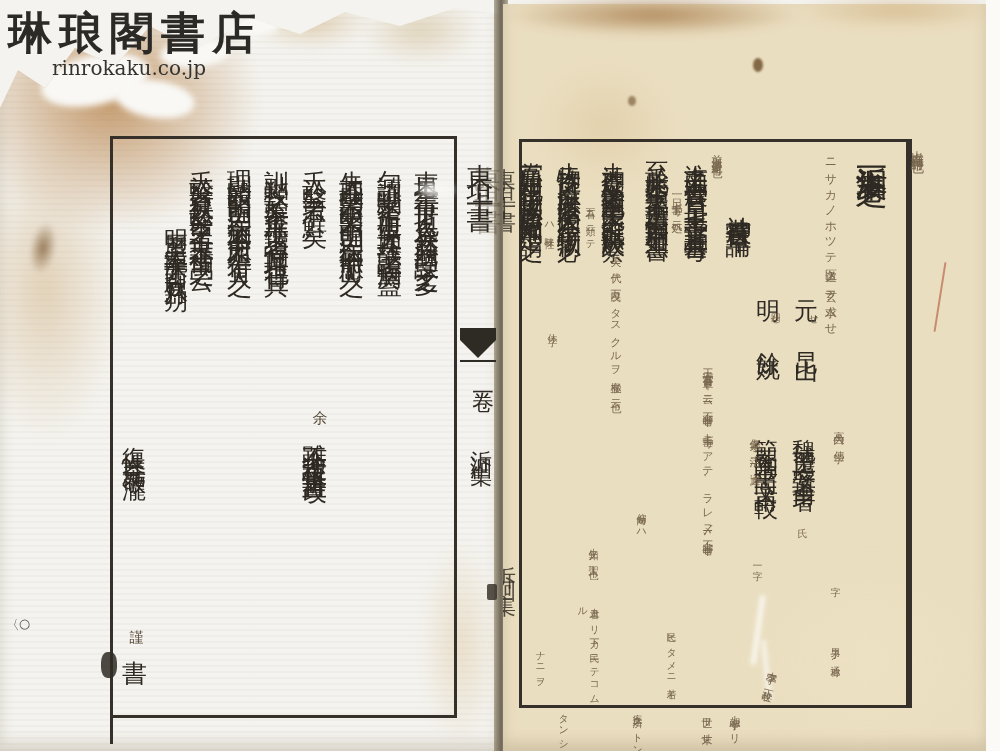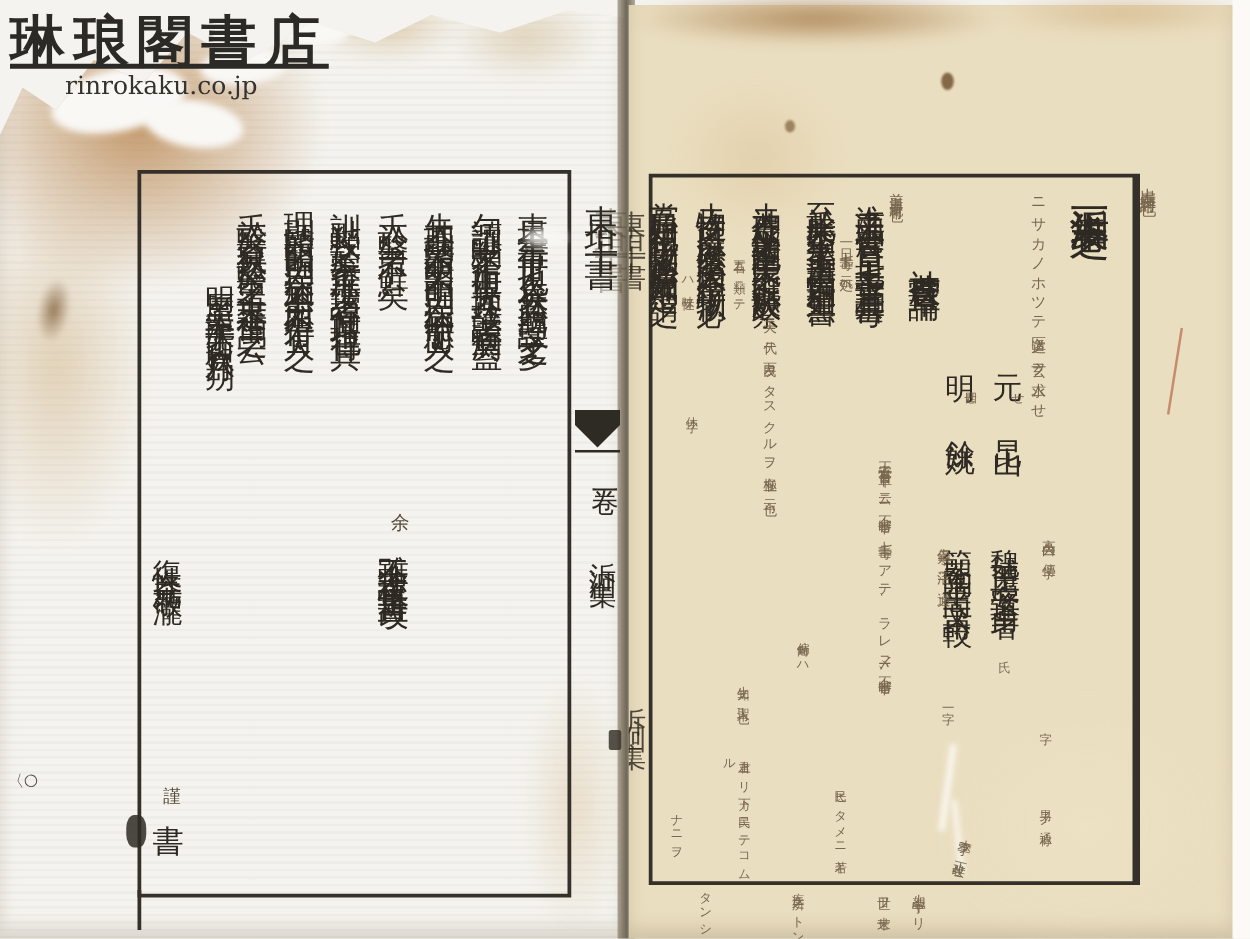--- a/index.html
+++ b/index.html
@@ -142,14 +142,14 @@
 <div class="g gw" style="left:576px;top:600px;height:105px;font-size:10px;line-height:12px;">上君ヨリ下カ民ニテコムル</div>
 <div class="g" style="left:583px;top:200px;font-size:10px;">五石ニ類ニテ</div>
 <div class="g" style="left:542px;top:215px;font-size:10px;">ハ味性ヲ</div>
 <div class="g" style="left:545px;top:326px;font-size:10px;">休字</div>
 <div class="g" style="left:533px;top:644px;font-size:10px;">ナニヲ</div>
 <div class="g" style="left:726px;top:706px;">上恕字ヤリ</div>
 <div class="g" style="left:698px;top:708px;">世ヲ末せ</div>
 <div class="g" style="left:630px;top:706px;font-size:10px;">疾之所ニトンマ</div>
 <div class="g" style="left:556px;top:706px;font-size:10px;">タンシ稀</div>
 
-<div class="abs wm-shop" style="left:8px;top:4px;text-decoration:underline;">琳琅閣書店</div>
+<div class="abs wm-shop" style="left:8px;top:4px;">琳琅閣書店</div>
 <div class="abs wm-url" style="left:52px;top:56px;">rinrokaku.co.jp</div>
 
 </body></html>

